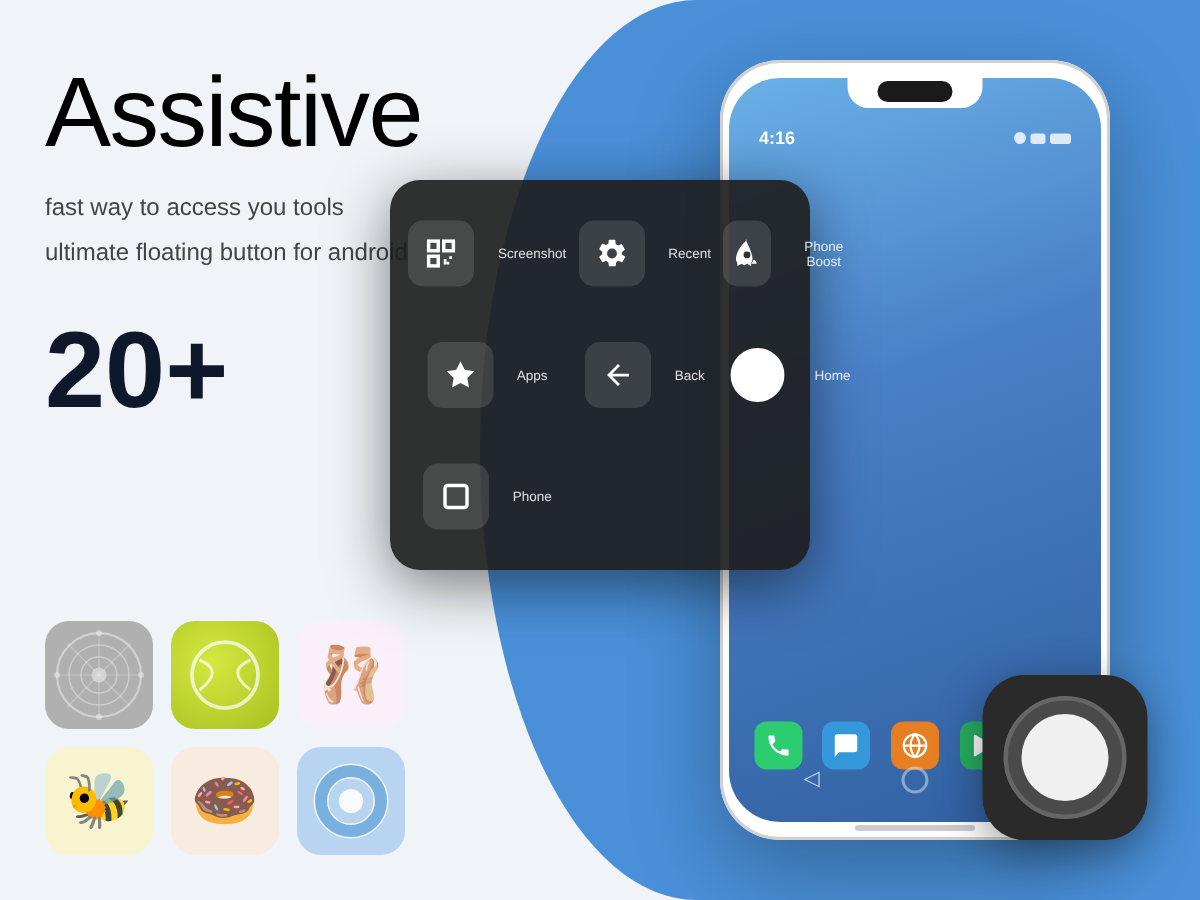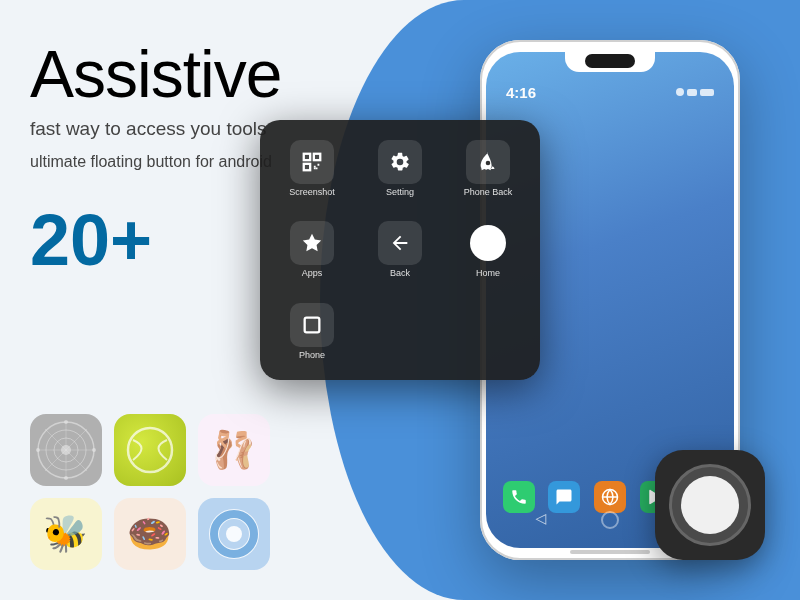--- a/index.html
+++ b/index.html
@@ -41,39 +41,39 @@
 
     .title-main {
       font-size: 66px;
       font-weight: 400;
       color: #000000;
       line-height: 1.05;
       letter-spacing: -1px;
     }
 
     .subtitle-text {
-      font-size: 19px;
+      font-size: 16px;
       color: #444;
-      margin-top: 6px;
+      margin-top: 18px;
       line-height: 1.5;
       font-weight: 400;
     }
 
     .subtitle-text2 {
       font-size: 16px;
       color: #444;
       margin-top: 6px;
       line-height: 1.5;
       font-weight: 400;
     }
 
     .count-label {
       font-size: 72px;
       font-weight: 900;
-      color: #0369a1;
+      color: #0f172a;
       margin-top: 30px;
       line-height: 1;
     }
 
     
     .icon-grid {
       position: absolute;
       left: 30px;
       bottom: 30px;
       z-index: 10;
@@ -200,24 +200,24 @@
       display: grid;
       grid-template-columns: repeat(3, 1fr);
       grid-template-rows: repeat(3, 1fr);
       padding: 12px;
       gap: 8px;
       box-shadow: 0 10px 40px rgba(0,0,0,0.5);
     }
 
     .at-btn {
       display: flex;
-      flex-direction: column;
+      flex-direction: row;
       align-items: center;
       justify-content: center;
-      gap: 3px;
+      gap: 16px;
       cursor: pointer;
     }
 
     .at-icon {
       width: 44px;
       height: 44px;
       background: rgba(255,255,255,0.12);
       border-radius: 10px;
       display: flex;
       align-items: center;
@@ -298,21 +298,21 @@
       top: 30px;
       left: 20px;
       right: 20px;
       height: 20px;
       display: flex;
       justify-content: space-between;
       align-items: center;
     }
 
     .phone-time {
-      font-size: 15px;
+      font-size: 12px;
       color: white;
       font-weight: 600;
     }
 
     .phone-indicators {
       display: flex;
       gap: 3px;
       align-items: center;
     }
 
@@ -502,33 +502,33 @@
   </div>
 
 
 
   <div class="at-btn">
     <div class="at-icon">
       <svg width="22" height="22" viewBox="0 0 24 24" fill="white">
         <path d="M19.14 12.94c.04-.3.06-.61.06-.94s-.02-.64-.07-.94l2.03-1.58a.5.5 0 0 0 .12-.63l-1.92-3.32a.5.5 0 0 0-.61-.22l-2.39.96a7 7 0 0 0-1.62-.94l-.36-2.54A.48.48 0 0 0 14 2h-3.84a.48.48 0 0 0-.48.41l-.36 2.54a7 7 0 0 0-1.61.94l-2.4-.96a.48.48 0 0 0-.61.22L2.78 8.47a.48.48 0 0 0 .12.63l2.03 1.58a7.2 7.2 0 0 0 0 1.88L2.9 14.14a.48.48 0 0 0-.12.63l1.92 3.32c.12.22.38.3.61.22l2.39-.96c.5.36 1.04.67 1.62.94l.36 2.54c.06.28.3.47.58.47h3.84c.28 0 .52-.19.57-.47l.36-2.54a7 7 0 0 0 1.62-.94l2.39.96c.23.09.49 0 .61-.22l1.92-3.32a.48.48 0 0 0-.12-.63l-2.01-1.2zM12 15.6A3.6 3.6 0 1 1 12 8.4a3.6 3.6 0 0 1 0 7.2z"></path>
       </svg>
     </div>
-    <span class="at-label">Setting</span>
+    <span class="at-label">Recent</span>
   </div>
 
   <div class="at-btn">
     <div class="at-icon">
       <svg width="22" height="22" viewBox="0 0 24 24" fill="white">
         <path d="M12 2C6.5 7 4 12 4 16c0 1.1.4 2 1 2.8V21l3-1.5 2 1 2-1 3 1.5v-2.2c.6-.8 1-1.7 1-2.8 0-4-2.5-9-5-14z"></path>
         <circle cx="12" cy="13" r="2.5" fill="#333"></circle>
         <path d="M7 16.5s-2 1-2 3h4l-2-3z" fill="white"></path>
         <path d="M17 16.5s2 1 2 3h-4l2-3z" fill="white"></path>
       </svg>
     </div>
-    <span class="at-label">Phone Back</span>
+    <span class="at-label">Phone Boost</span>
   </div>
 
   <div class="at-btn">
     <div class="at-icon">
       <svg width="22" height="22" viewBox="0 0 24 24" fill="white">
         <path d="M12 2l3.09 6.26L22 9.27l-5 4.87 1.18 6.88L12 17.77l-6.18 3.25L7 14.14 2 9.27l6.91-1.01L12 2z"></path>
       </svg>
     </div>
     <span class="at-label">Apps</span>
   </div>

